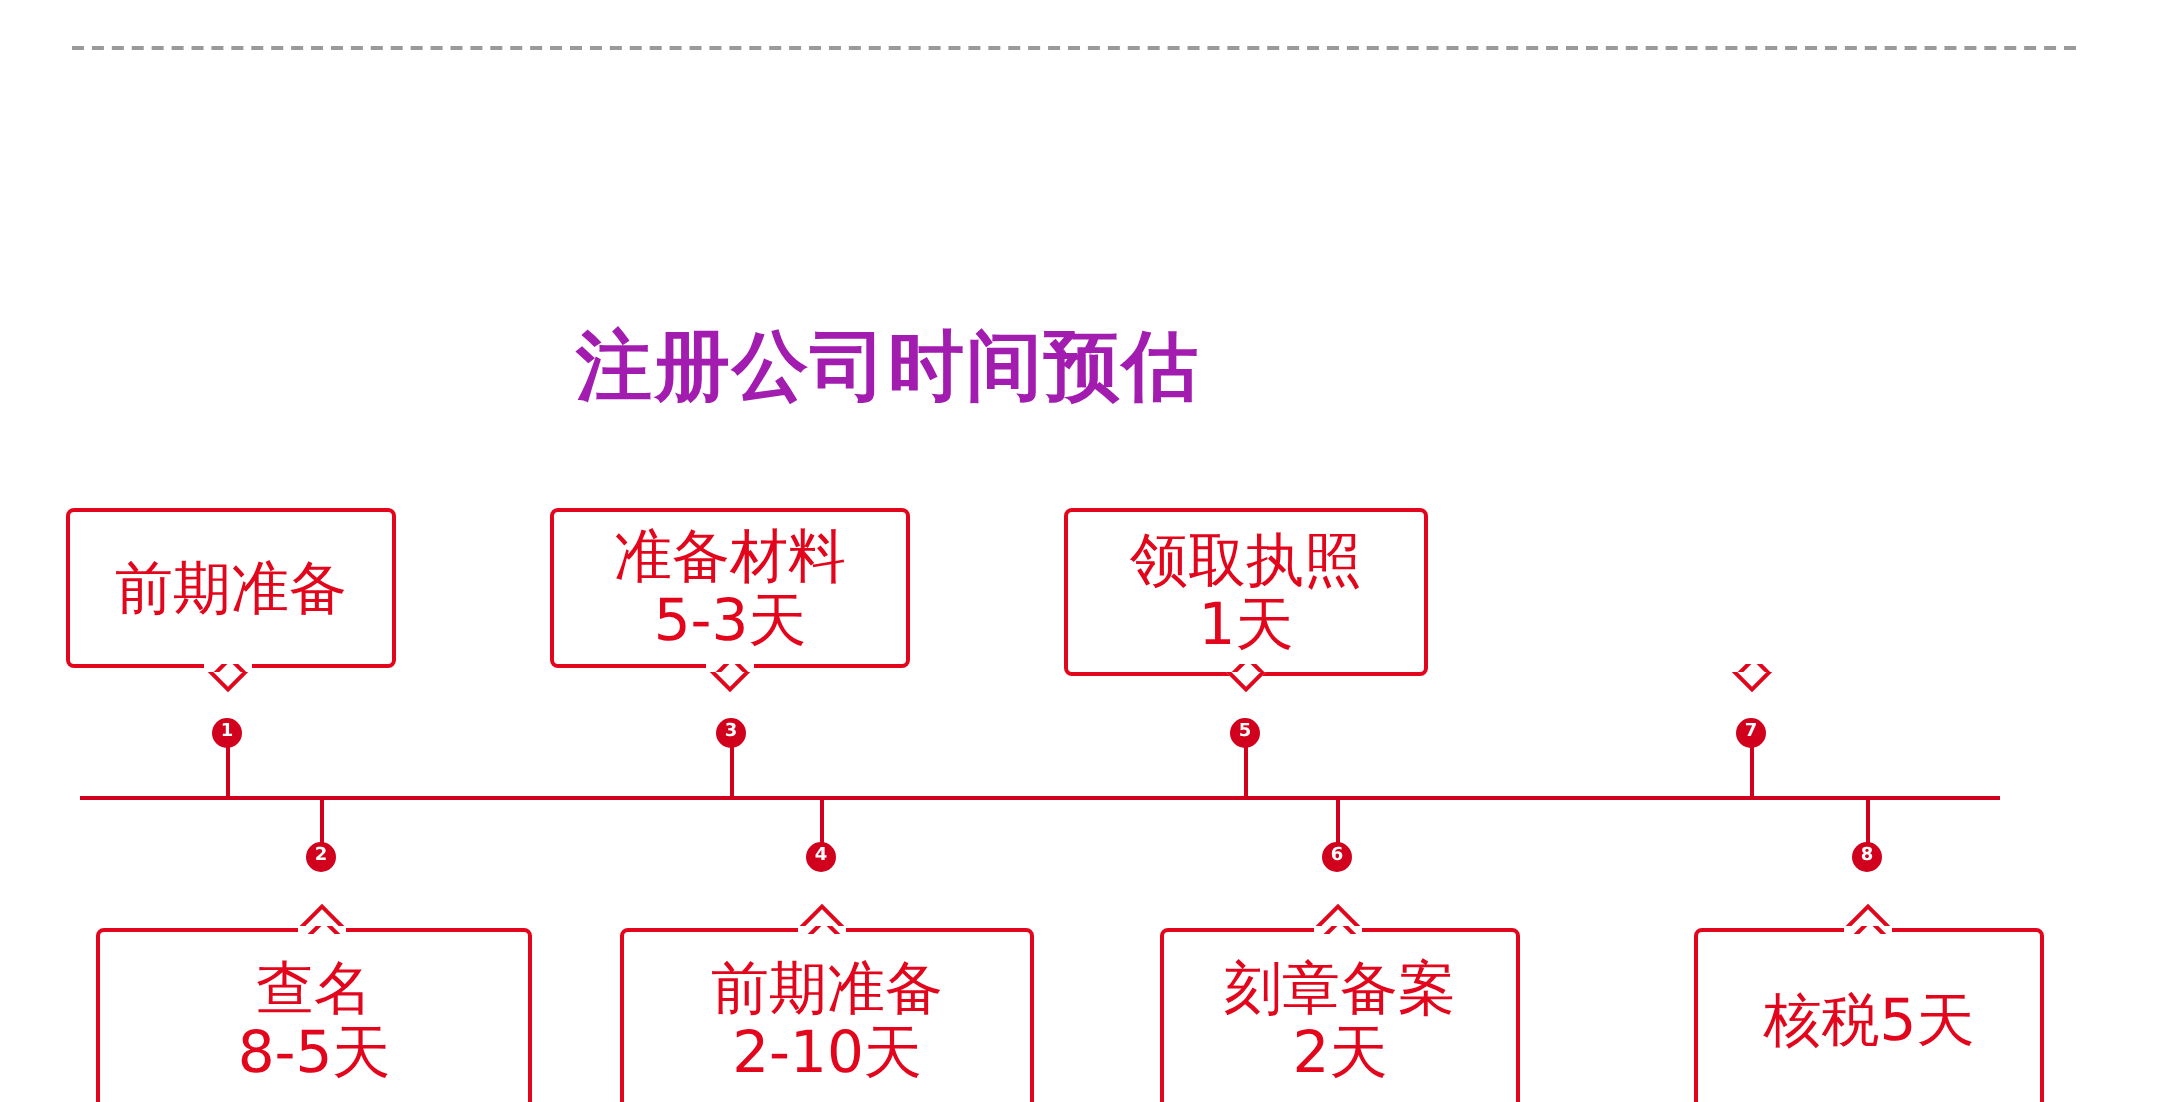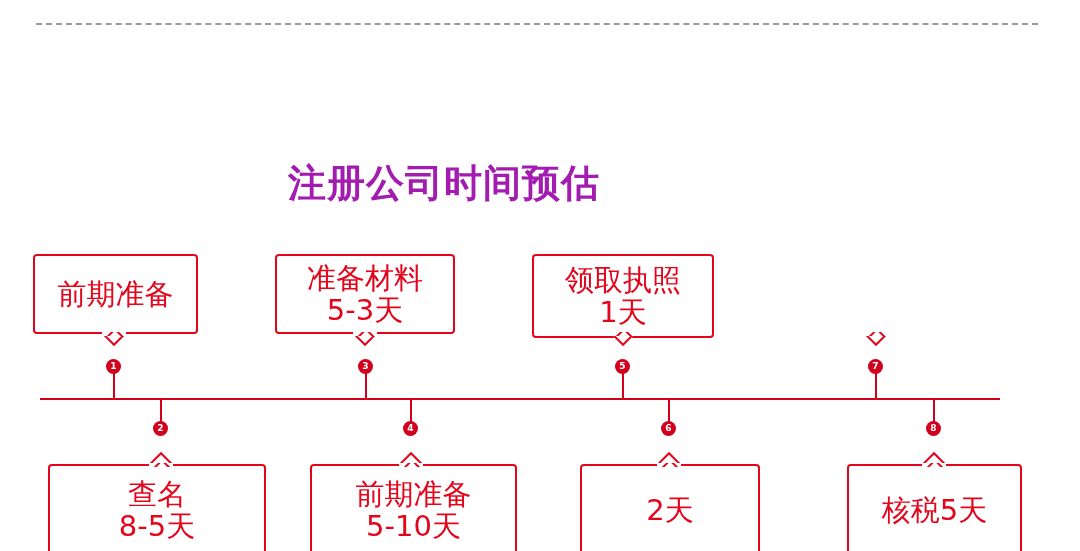--- a/index.html
+++ b/index.html
@@ -217,26 +217,27 @@
 
     <div class="callout" style="left:48px; top:464px; width:218px; height:92px;">
       <span>查名</span>
       <span class="line2">8-5天</span>
     </div>
     <div class="tail up" style="left:148px; top:450px;"></div>
     <div class="tail down-mask" style="left:149px; top:463px; width:24px;"></div>
 
     <div class="callout" style="left:310px; top:464px; width:207px; height:92px;">
       <span>前期准备</span>
-      <span class="line2">5-10天</span>
+      <span class="line2">2-10天</span>
     </div>
     <div class="tail up" style="left:398px; top:450px;"></div>
     <div class="tail down-mask" style="left:399px; top:463px; width:24px;"></div>
 
     <div class="callout" style="left:580px; top:464px; width:180px; height:92px;">
+      <span>刻章备案</span>
       <span class="line2">2天</span>
     </div>
     <div class="tail up" style="left:656px; top:450px;"></div>
     <div class="tail down-mask" style="left:657px; top:463px; width:24px;"></div>
 
     <div class="callout" style="left:847px; top:464px; width:175px; height:92px;">
       <span>核税5天</span>
 
     </div>
     <div class="tail up" style="left:921px; top:450px;"></div>

